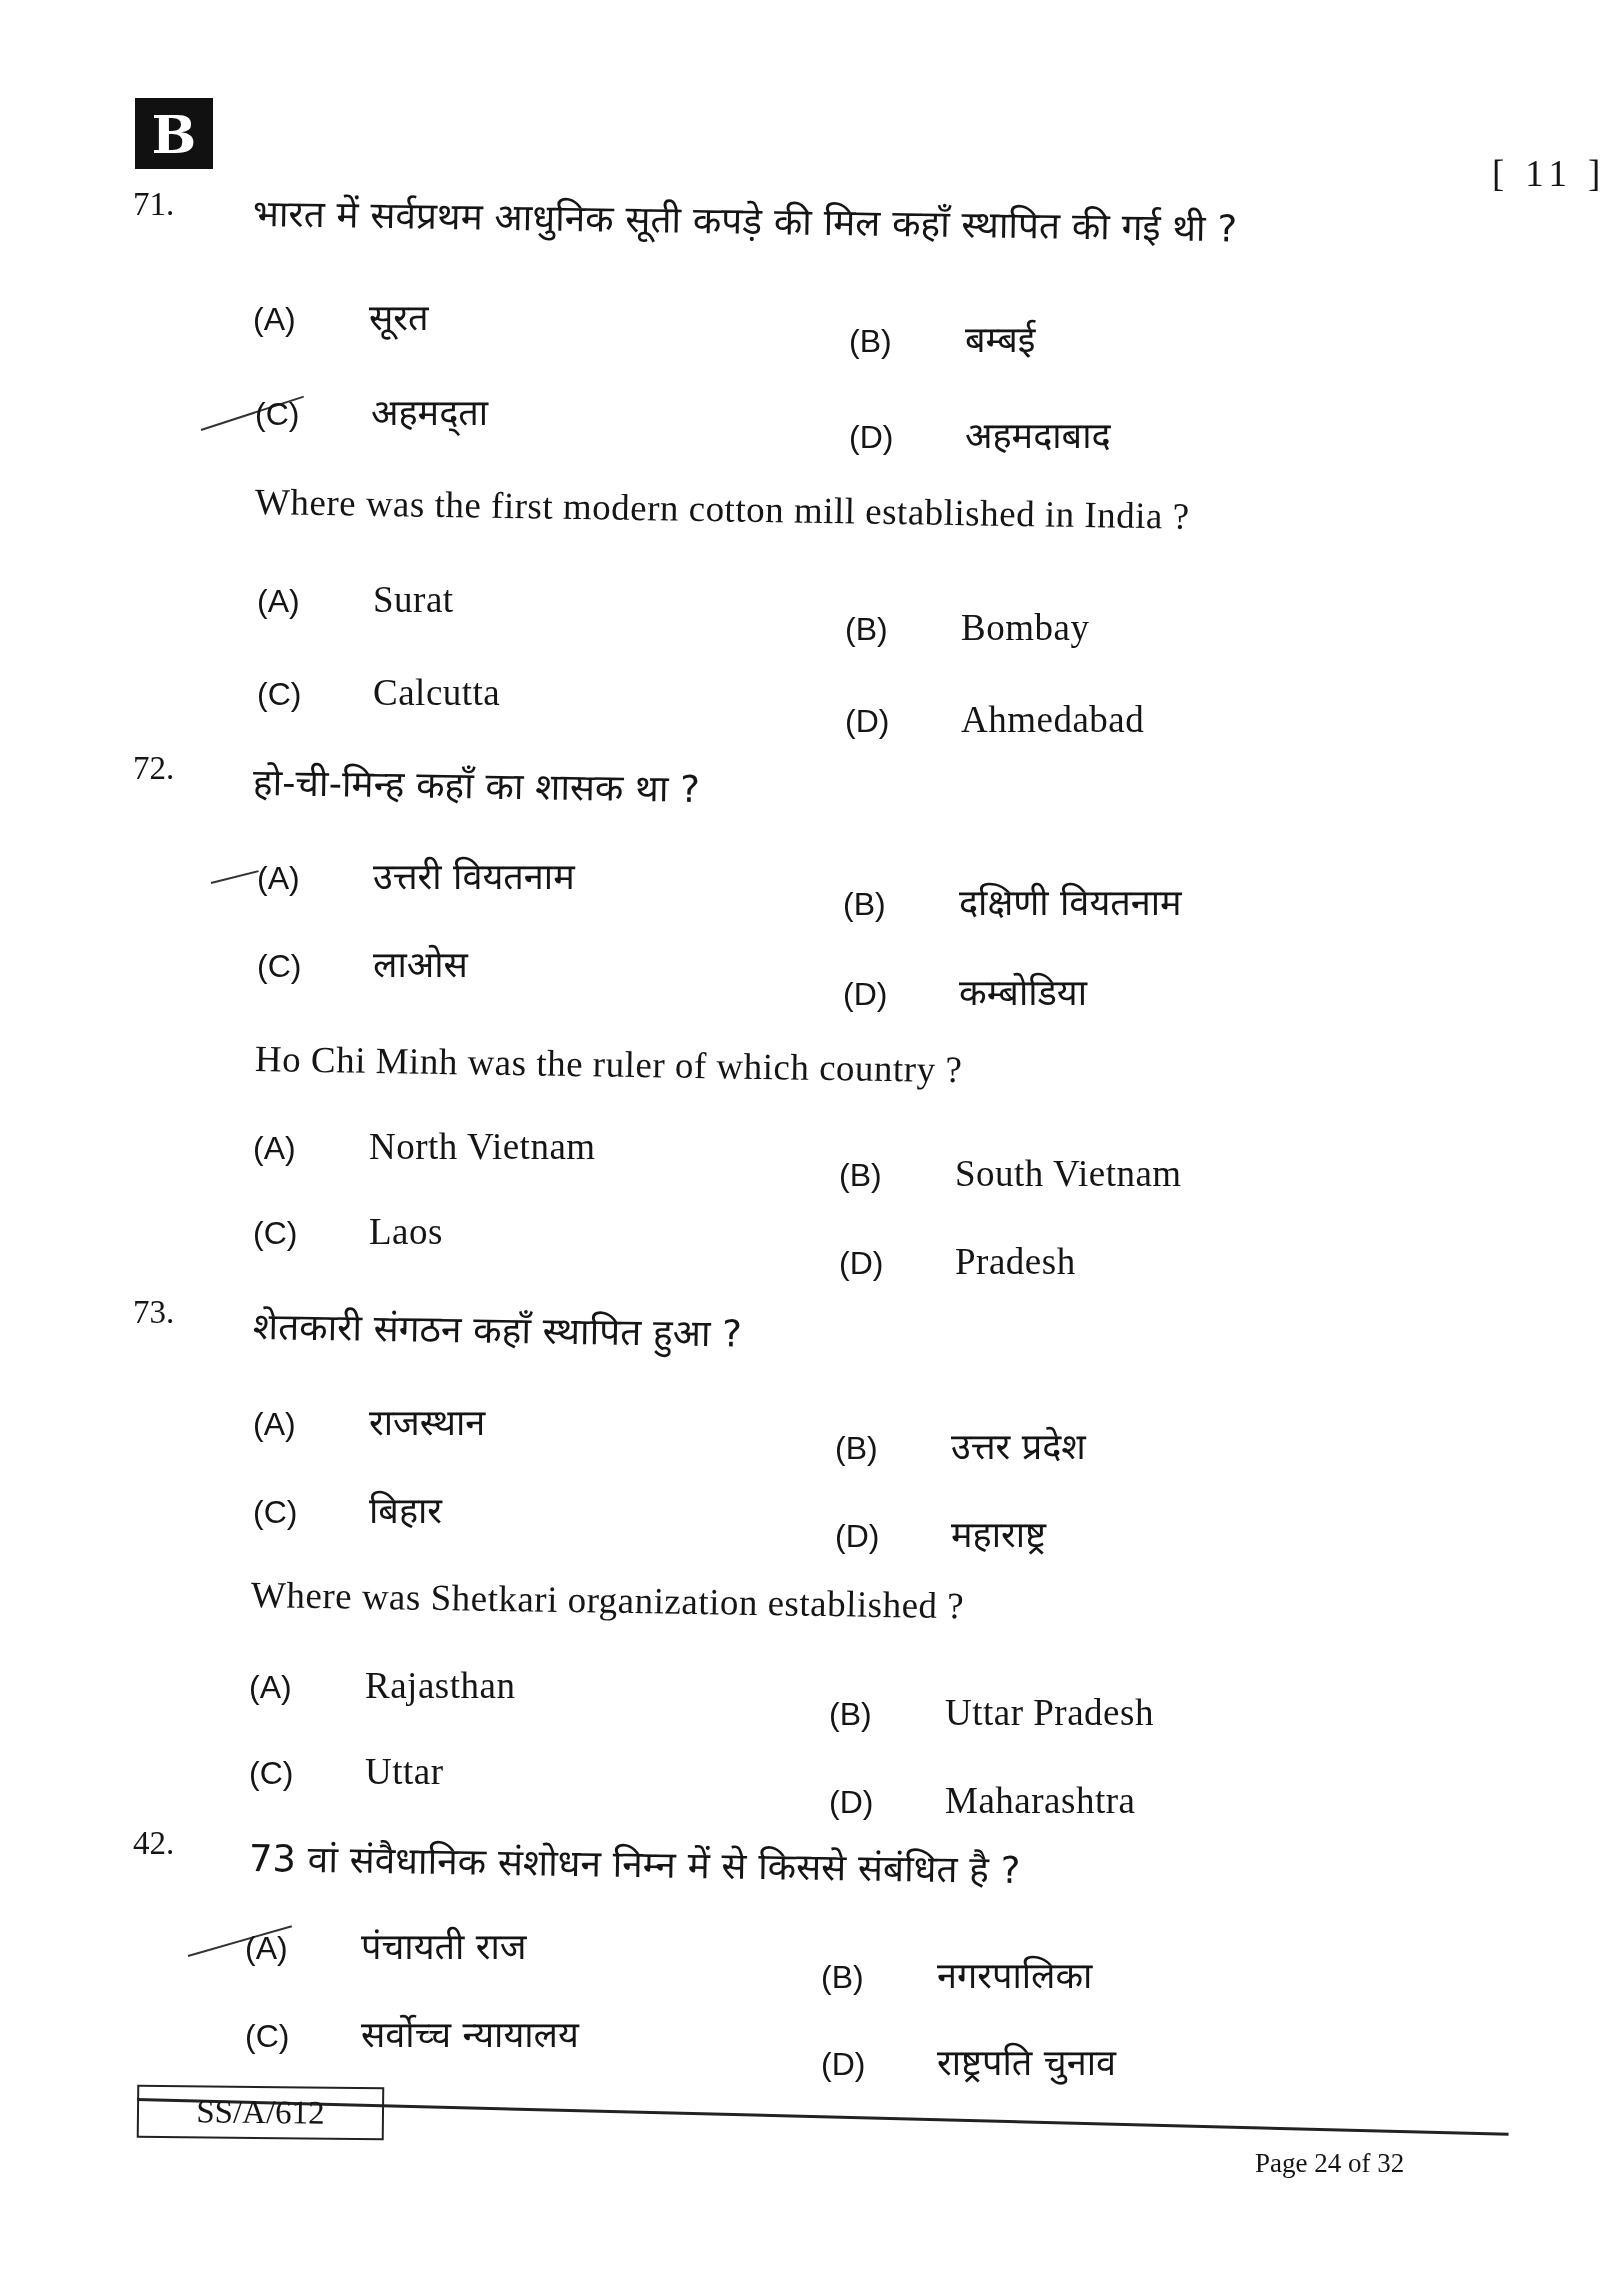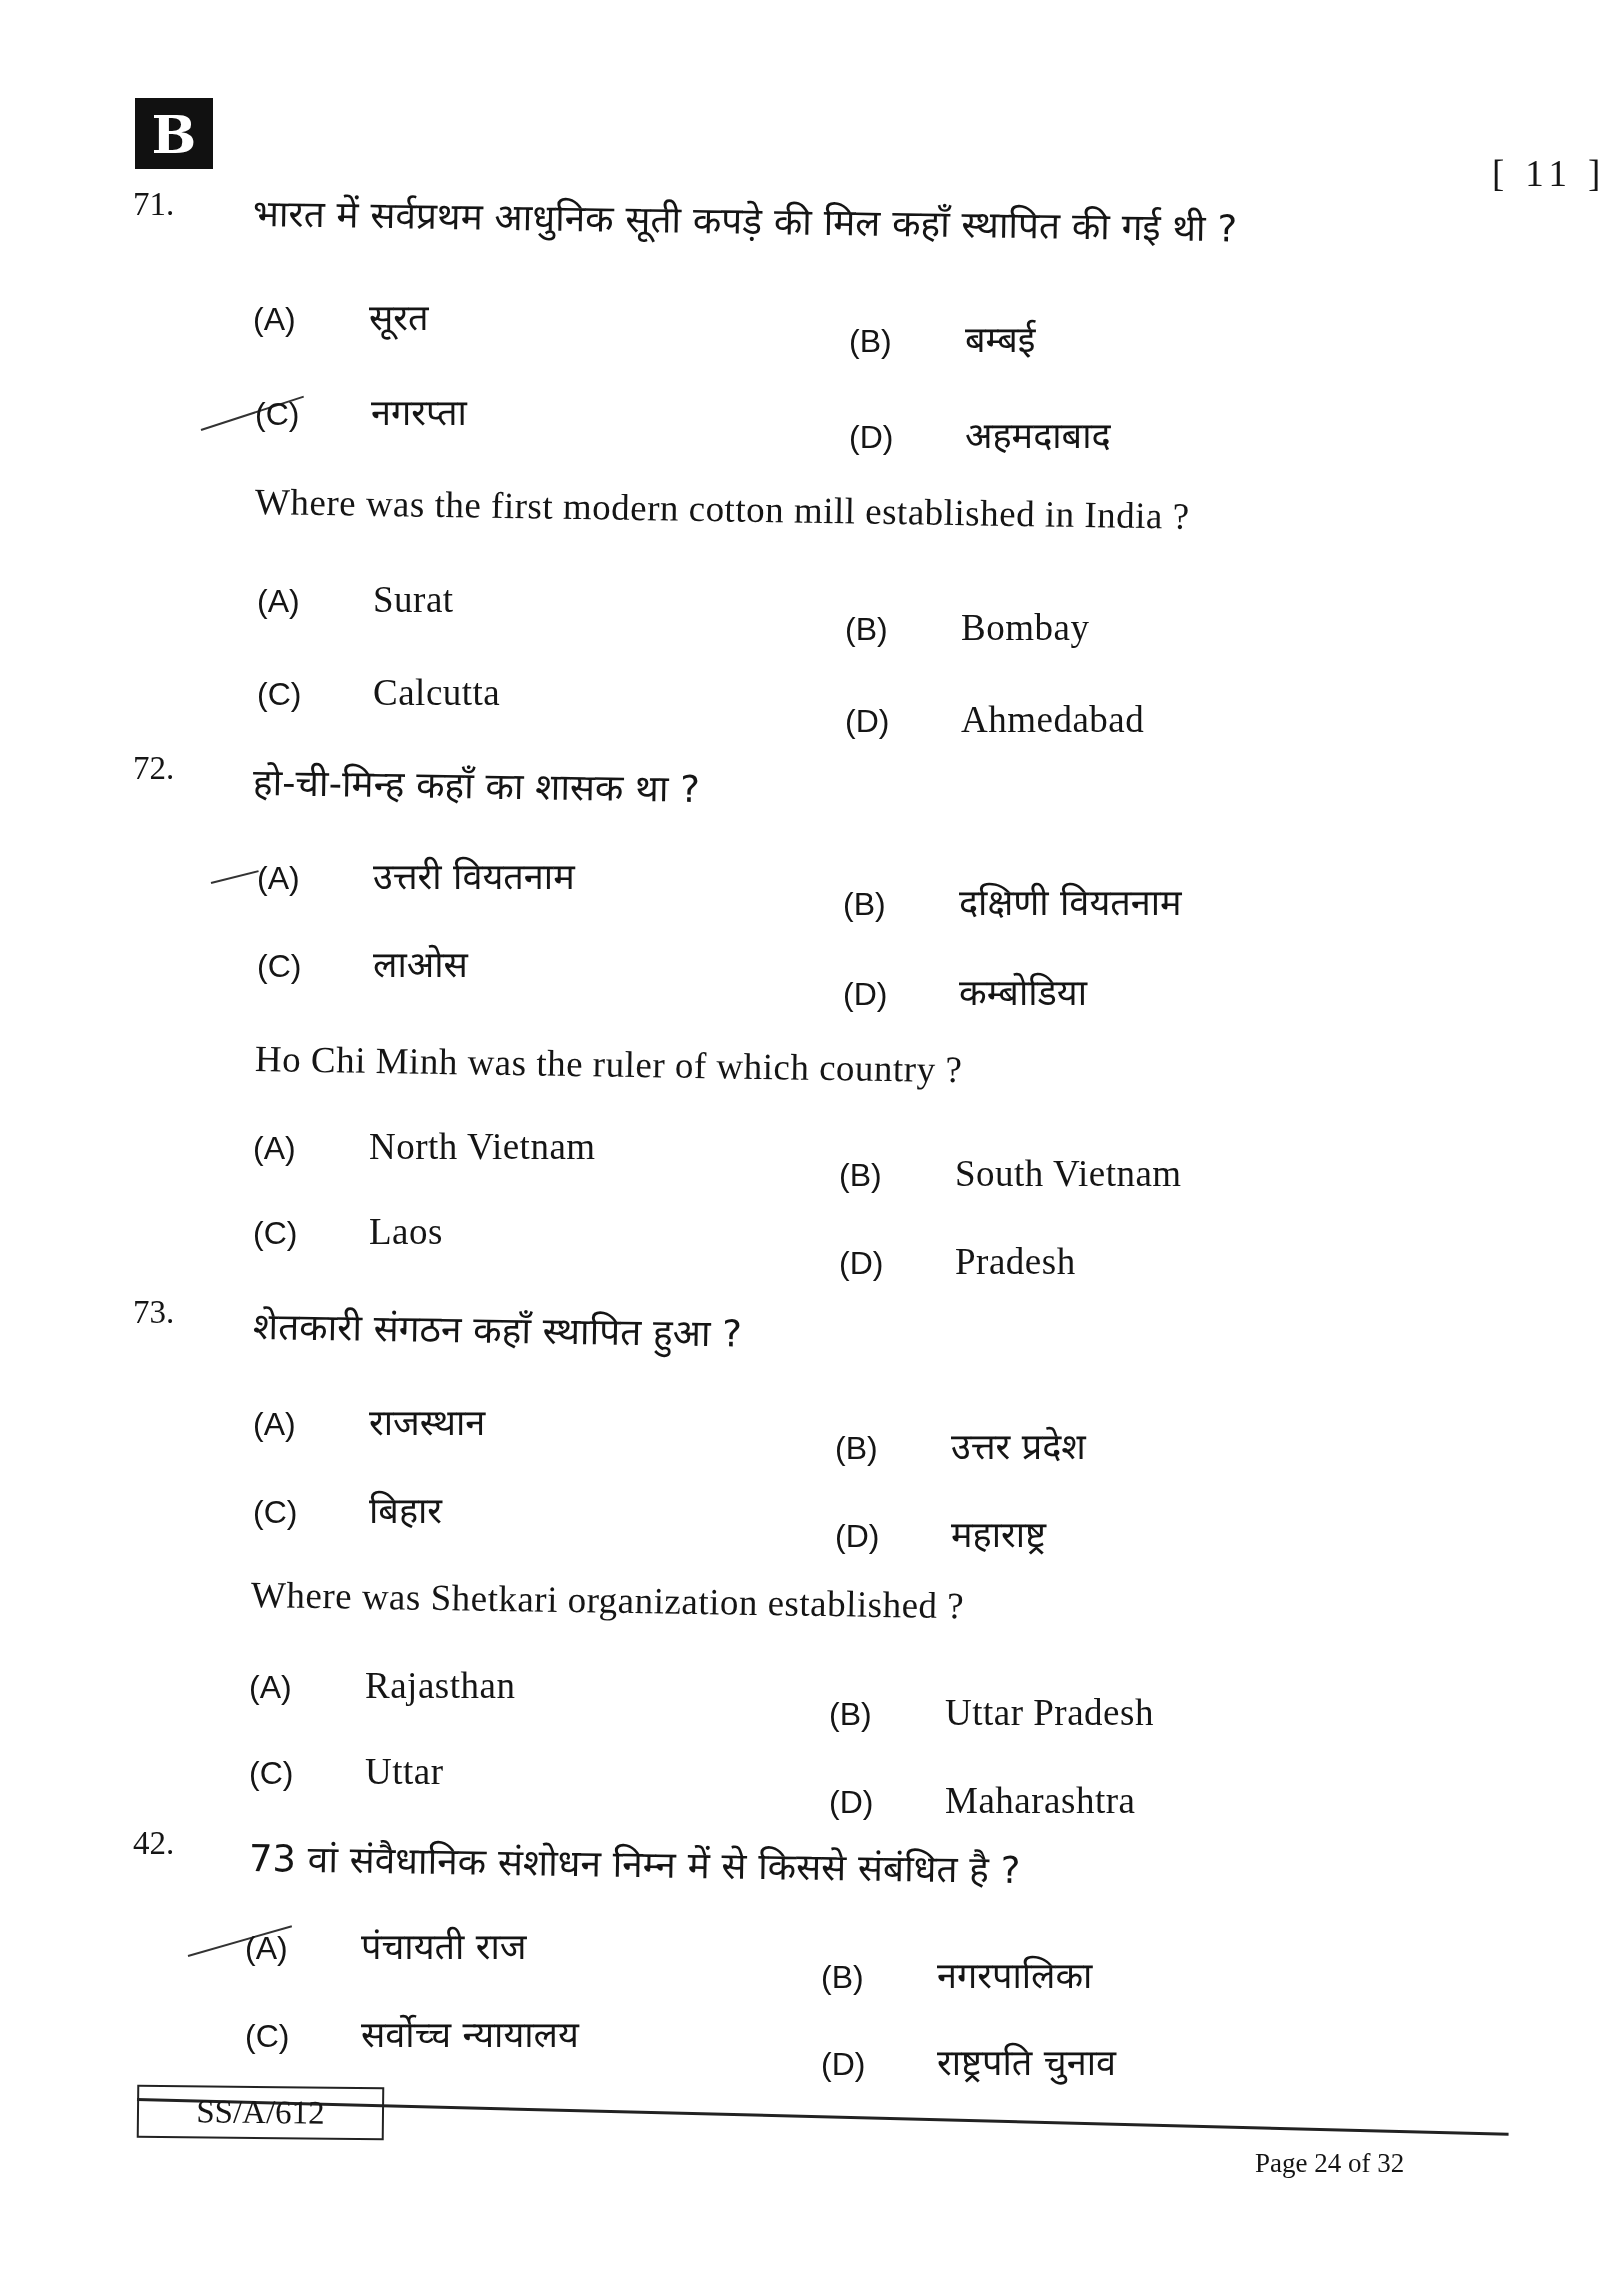--- a/index.html
+++ b/index.html
@@ -73,21 +73,21 @@
     <span class="lbl">(A)</span>
     <span class="val-hi">सूरत</span>
   </div>
   <div class="opt" style="left:849px; top:314px;">
     <span class="lbl">(B)</span>
     <span class="val-hi">बम्बई</span>
   </div>
   <div class="tick" style="left:201px; top:429px; width:108px; transform:rotate(-18deg);"></div>
   <div class="opt" style="left:255px; top:387px;">
     <span class="lbl">(C)</span>
-    <span class="val-hi">नगरप्ता</span>
+    <span class="val-hi">अहमद्ता</span>
   </div>
   <div class="opt" style="left:849px; top:410px;">
     <span class="lbl">(D)</span>
     <span class="val-hi">अहमदाबाद</span>
   </div>
 
   <div class="q-text-en" style="top:480px;">Where was the first modern cotton mill established in India ?</div>
   <div class="opt" style="left:257px; top:578px;">
     <span class="lbl">(A)</span>
     <span class="val-en">Surat</span>

